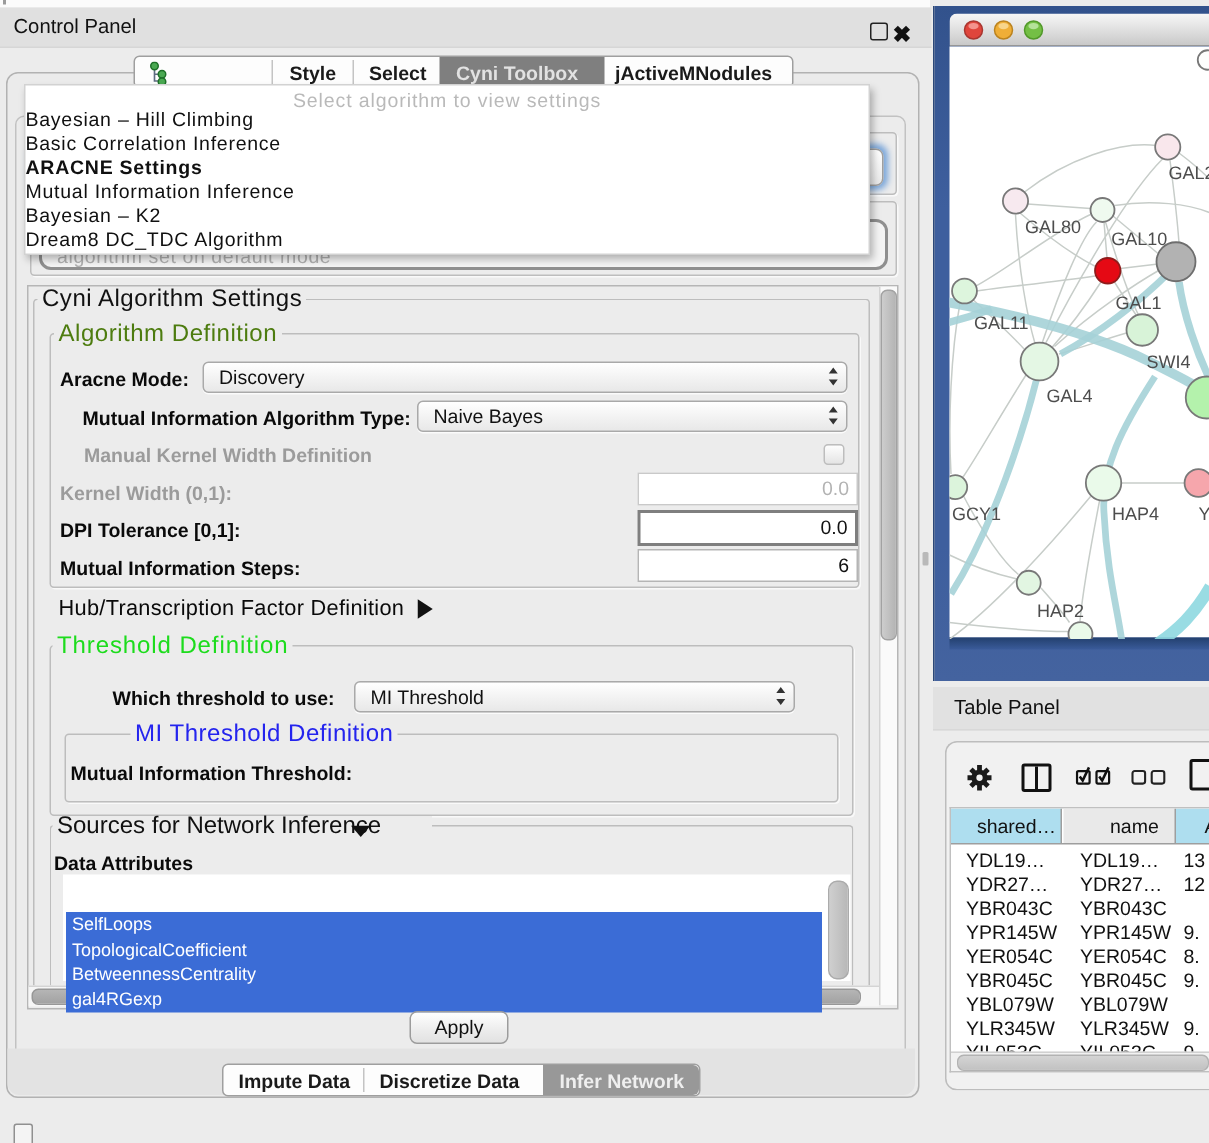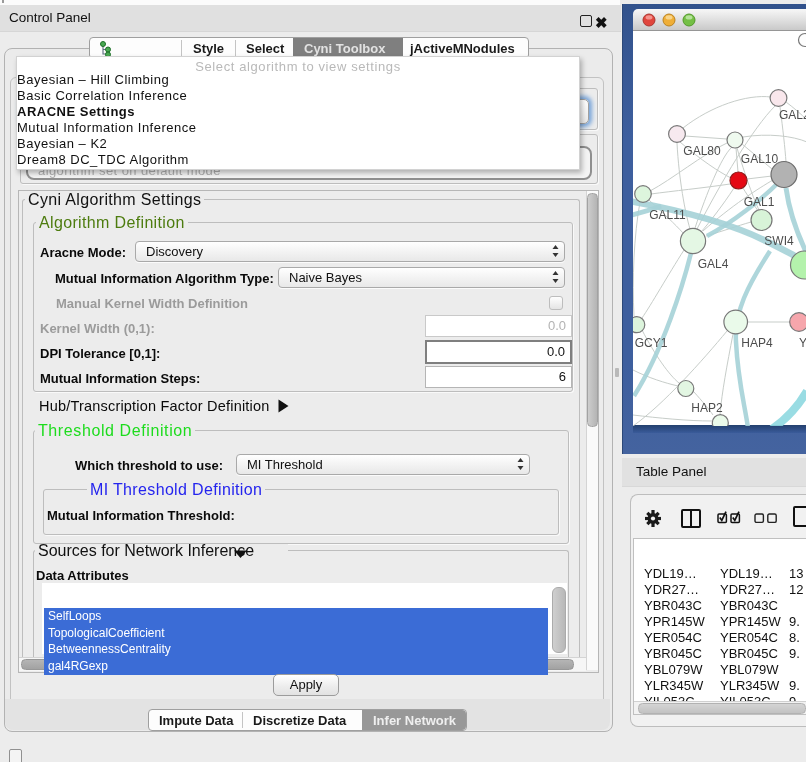--- a/index.html
+++ b/index.html
@@ -286,20 +286,29 @@
   <path d="M15.8 7.6 L17.8 10.4 L22 1.6" fill="none" stroke="#111" stroke-width="1.7"></path>
 </svg>
 <svg class="abs" style="left:754px;top:513px;" width="24" height="11" viewBox="0 0 24 11">
   <rect x="1" y="1" width="8.4" height="8.4" fill="none" stroke="#222" stroke-width="1.4" rx="1.5"></rect>
   <rect x="13.8" y="1" width="8.4" height="8.4" fill="none" stroke="#222" stroke-width="1.4" rx="1.5"></rect>
 </svg>
 <div class="abs" style="left:793px;top:506px;width:14px;height:17px;border:2.6px solid #111;border-radius:2px;background:#f1f1f1;"></div>
 
 <div class="abs" style="left:633px;top:538px;width:173px;height:175px;background:#fff;border:1px solid #c0c0c0;border-right:none;overflow:hidden;">
 
+  <div class="abs" style="left:0;top:0;width:173px;height:23px;border-bottom:1px solid #9e9e9e;font-size:13px;color:#111;">
+    <div class="abs" style="left:0;top:0;width:74px;height:23px;background:#aedeef;border-right:1px solid #9e9e9e;text-align:right;line-height:23px;padding-right:3px;box-sizing:border-box;">shared…</div>
+    <div class="abs" style="left:75px;top:0;width:74px;height:23px;background:#e9e9e9;border-right:1px solid #9e9e9e;line-height:23px;">
+          <span style="position:absolute;left:31px;">name</span>
+        </div>
+    <div class="abs" style="left:150px;top:0;width:23px;height:23px;background:#aedeef;line-height:23px;">
+          <span style="position:absolute;left:19px;">A</span>
+        </div>
+  </div>
 
   <div class="abs" style="left:10px;top:27px;font-size:13px;line-height:16px;color:#111;white-space:pre;">YDL19…
 YDR27…
 YBR043C
 YPR145W
 YER054C
 YBR045C
 YBL079W
 YLR345W
 YIL053C</div>

